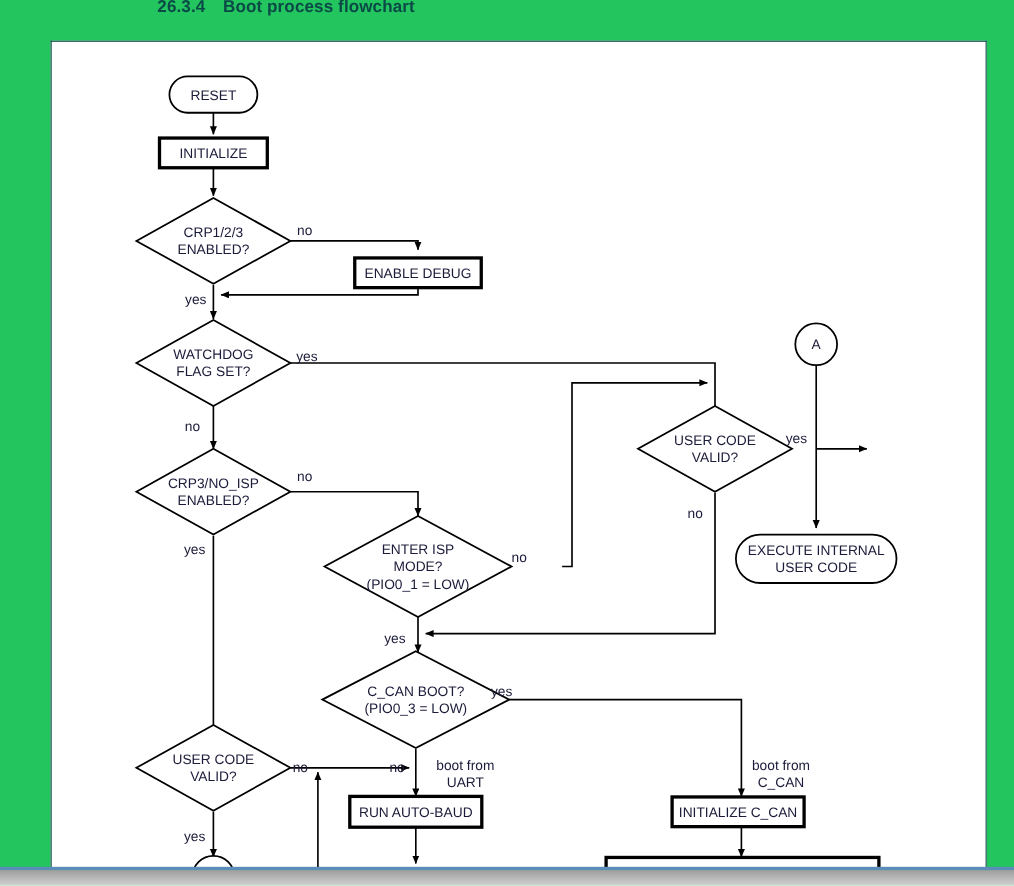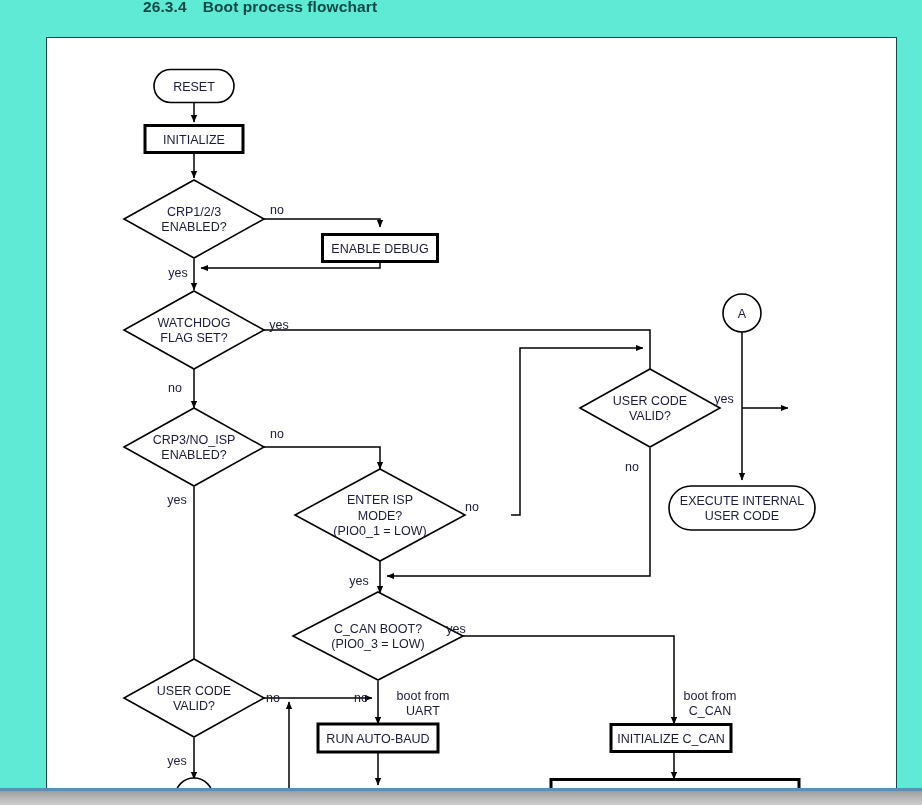--- a/index.html
+++ b/index.html
@@ -5,21 +5,21 @@
   html, body {
     margin: 0;
     padding: 0;
     background: #ffffff;
     font-family: "Liberation Sans", sans-serif;
   }
   #page {
     position: relative;
     width: 922px;
     height: 805px;
-    background: #5eead4;
+    background: #22c55e;
     overflow: hidden;
   }
   #section-heading {
     position: absolute;
     left: 143px;
     top: -2px;
     font-size: 15.5px;
     font-weight: bold;
     color: #0b4a47;
     letter-spacing: 0.1px;

